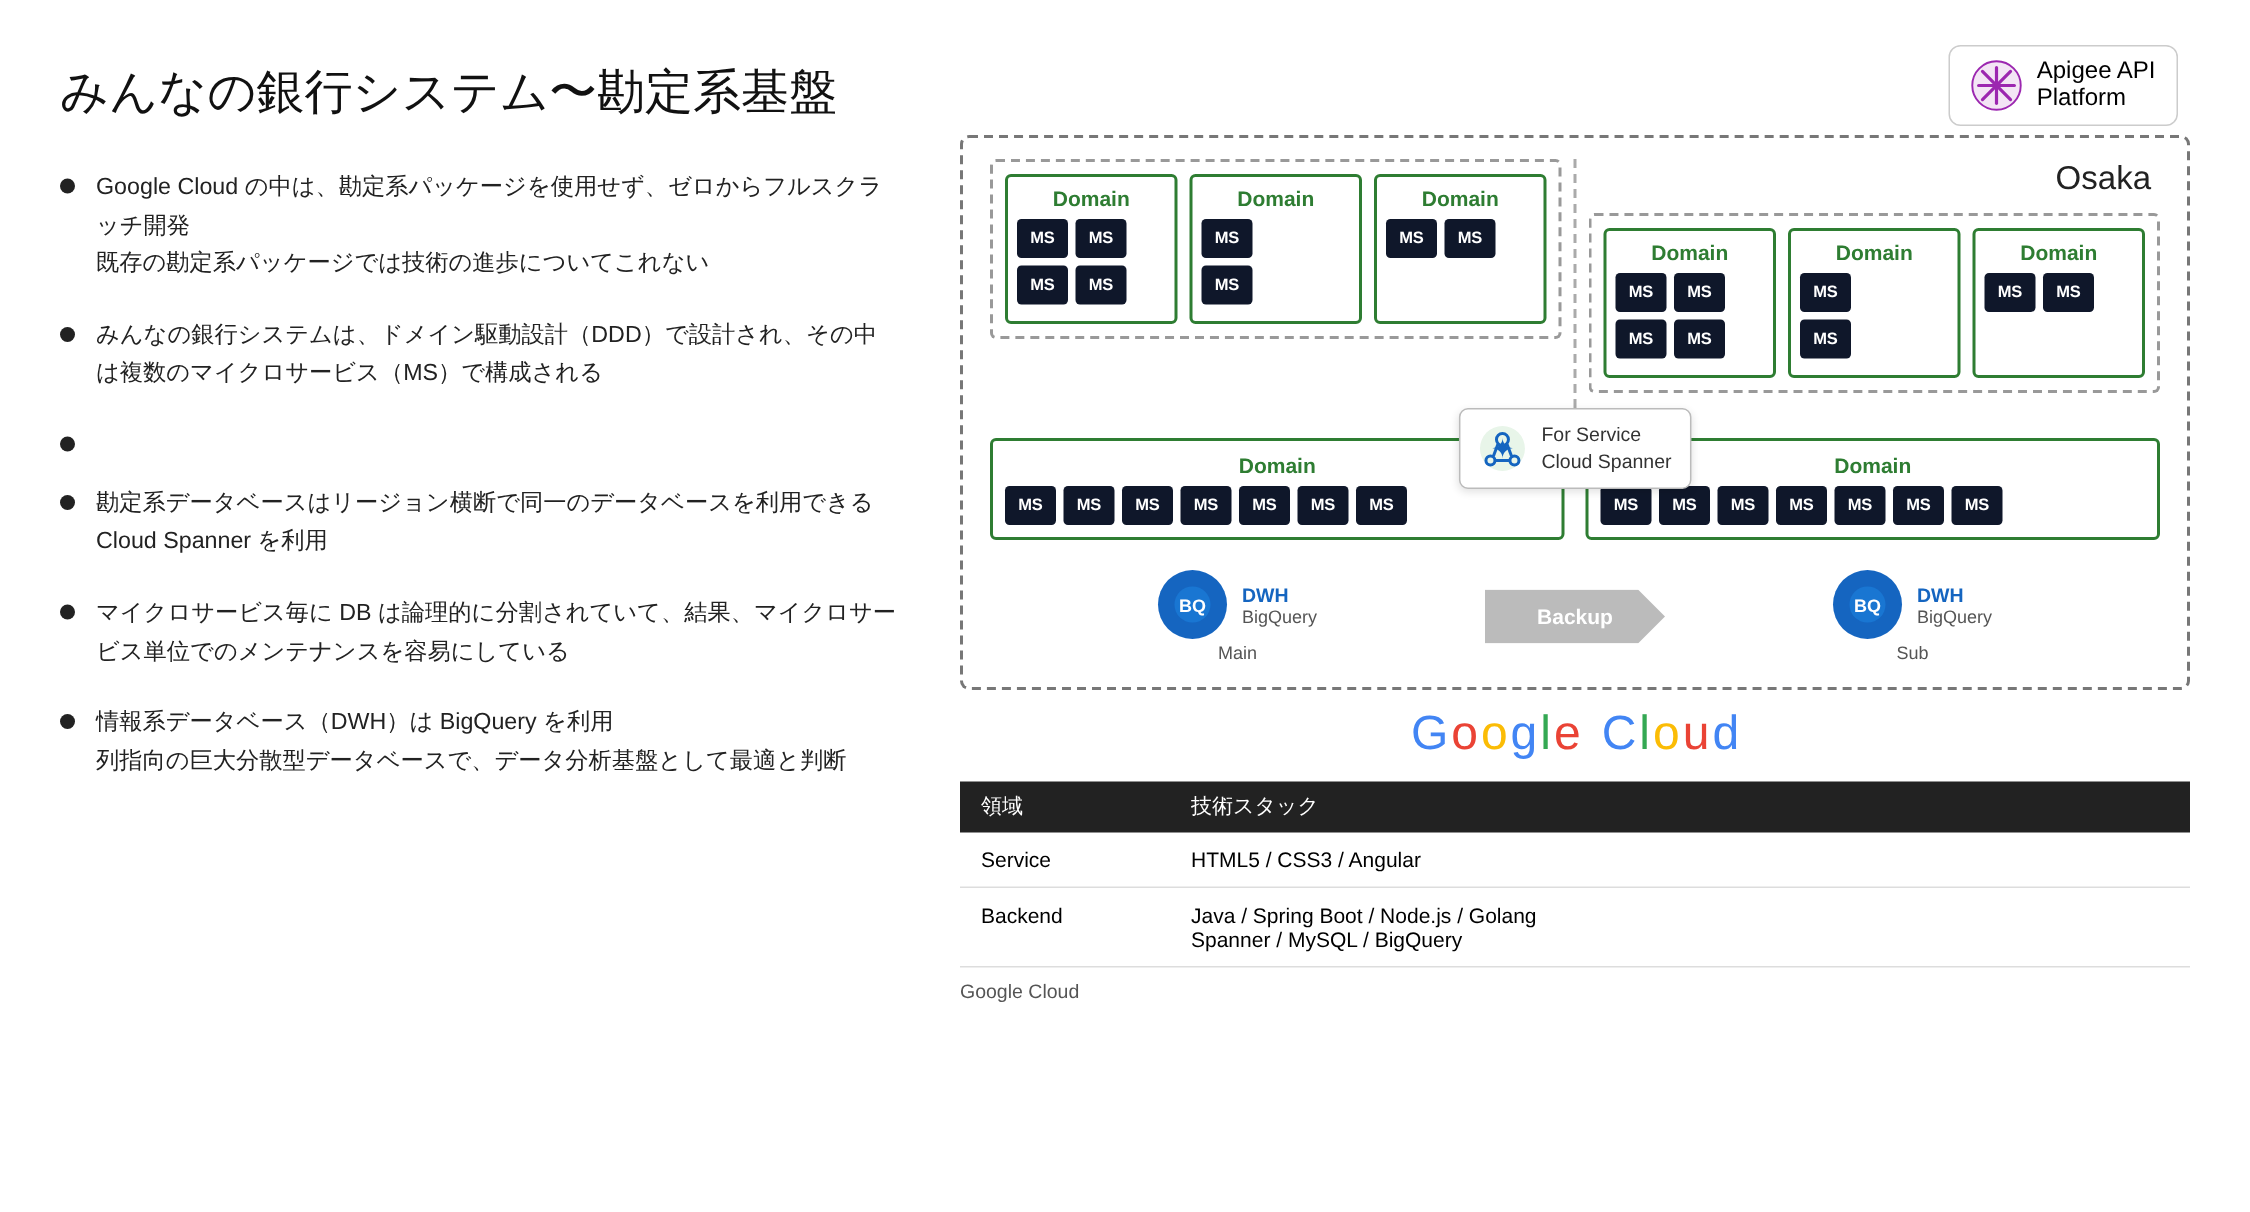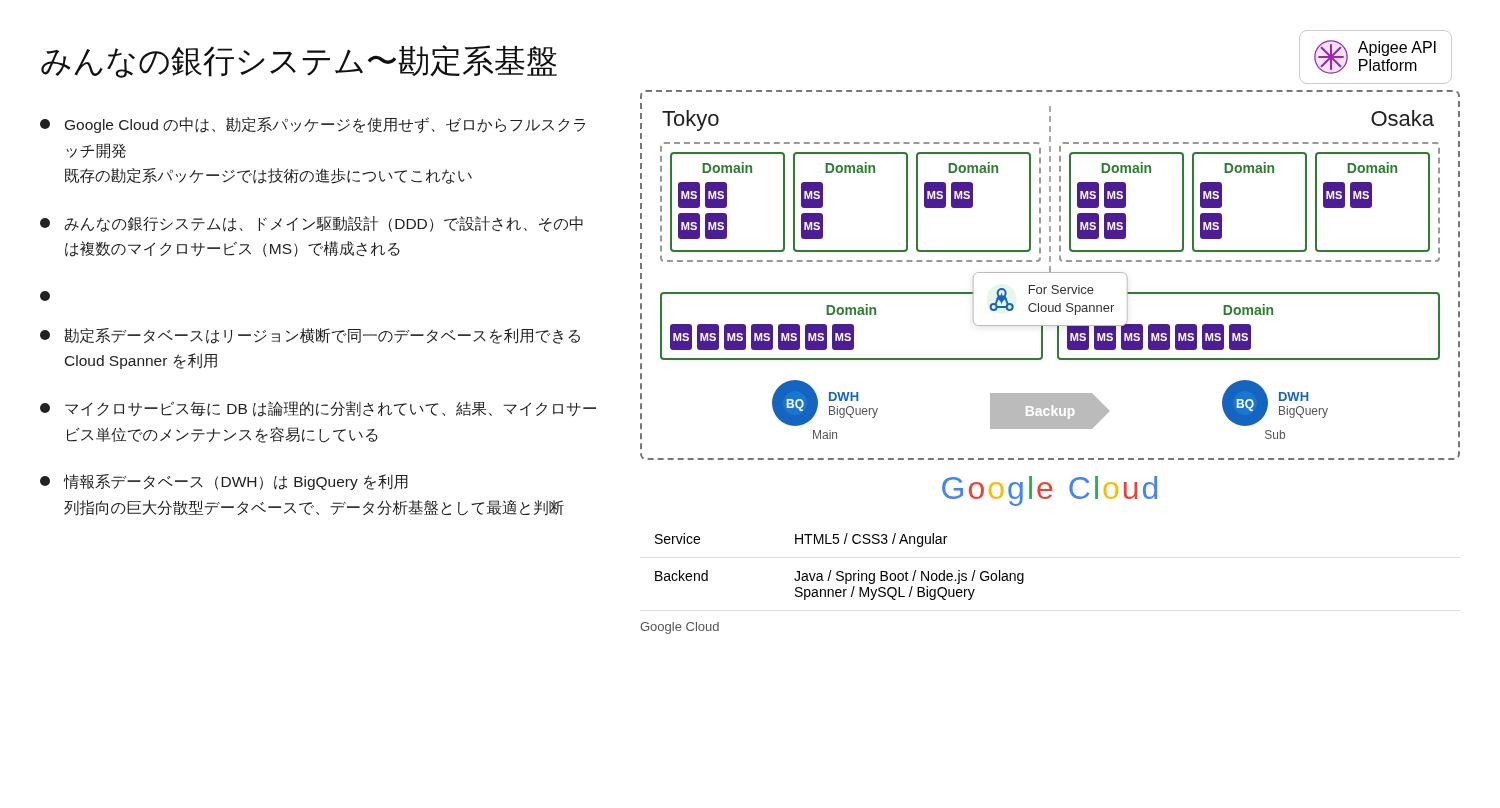--- a/index.html
+++ b/index.html
@@ -110,25 +110,25 @@
       margin-bottom: 6px;
       text-align: center;
     }
     .ms-row {
       display: flex;
       gap: 5px;
       flex-wrap: wrap;
       margin-bottom: 5px;
     }
     .ms-cell {
-      background: #4c1d95;
+      background: #0f172a;
       color: #fff;
       font-size: 11px;
       font-weight: 600;
-      width: 22px;
+      width: 34px;
       height: 26px;
       display: flex;
       align-items: center;
       justify-content: center;
       border-radius: 3px;
     }
     
     .spanner-badge {
       position: absolute;
       left: 50%;
@@ -354,21 +354,20 @@
         <span>Platform</span>
       </div>
     </div>
   </div>
 
   <div class="arch-box">
 
     <div class="regions-row">
 
       <div class="region" style="flex:1.1">
-        <div class="region-label">Tokyo</div>
         <div class="region-inner">
           <div class="domain-box">
             <div class="domain-box-label">Domain</div>
             <div class="ms-row">
                 <div class="ms-cell">MS</div>
                 <div class="ms-cell">MS</div>
               </div>
             <div class="ms-row">
                 <div class="ms-cell">MS</div>
                 <div class="ms-cell">MS</div>
@@ -538,20 +537,24 @@
       <span class="gc-c">C</span>
         <span class="gc-l2">l</span>
         <span class="gc-o3">o</span>
         <span class="gc-u">u</span>
         <span class="gc-d">d</span>
     </div>
   </div>
 
   <table class="tech-table">
     <tbody>
+        <tr class="header-row">
+      <td class="col-domain">領域</td>
+      <td>技術スタック</td>
+    </tr>
     <tr class="data-row">
       <td class="col-domain">Service</td>
       <td>HTML5 / CSS3 / Angular</td>
     </tr>
     <tr class="data-row">
       <td class="col-domain">Backend</td>
       <td>
         Java / Spring Boot / Node.js / Golang<br>Spanner / MySQL / BigQuery
       </td>
     </tr>

